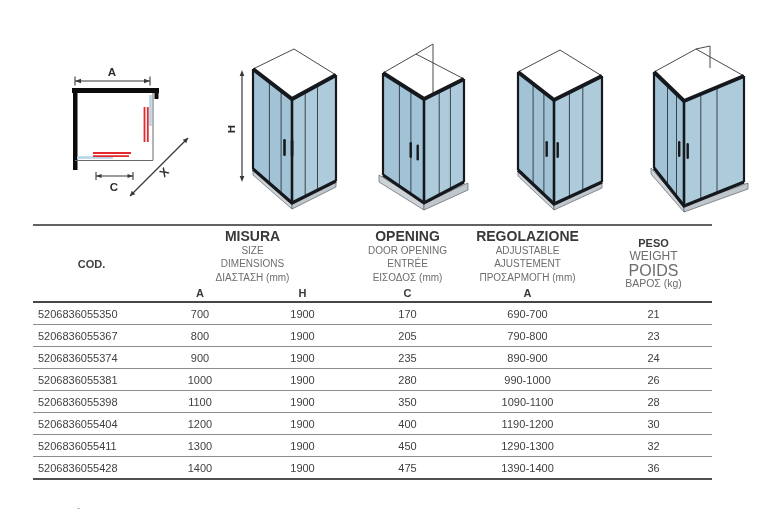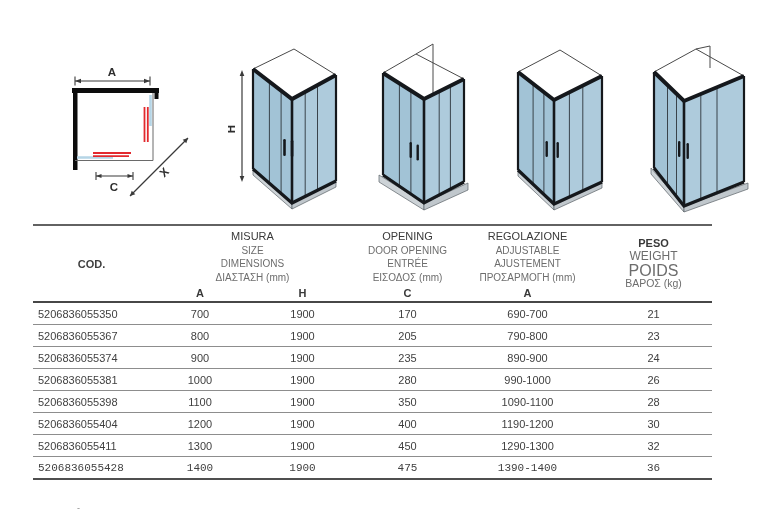--- a/index.html
+++ b/index.html
@@ -11,28 +11,28 @@
   .diag { position:absolute; }
   .dim-label { font-weight:bold; font-size:11.5px; fill:#2e2e2e; }
   
   .spec-table {
     position:absolute; left:33px; top:224px; width:679px;
     border-collapse:collapse; table-layout:fixed;
     border-top:2px solid #626262;
   }
   .spec-table td { padding:0; font-size:11px; color:#3f3f3f; text-align:center; }
   .spec-table .hstack { padding-top:4px; line-height:13.5px; vertical-align:top; }
-  .spec-table .hstack .l1 { font-weight:normal; color:#393939; font-size:11px; display:block; }
+  .spec-table .hstack .l1 { font-weight:bold; color:#393939; font-size:14px; display:block; }
   .spec-table .hstack .l2 { color:#6d6d6d; font-size:10px; display:block; }
   .spec-table .vmid { vertical-align:middle; }
   .cod-head { font-weight:bold; font-size:11.5px; color:#393939; }
   .sub-row td { height:17px; font-weight:bold; color:#393939; border-bottom:2px solid #474747; }
   .span2 { border-bottom:2px solid #474747; }
   .spec-table tbody td { height:21px; border-bottom:1.4px solid #8d8d8d; }
-  .spec-table tbody tr:last-child td { border-bottom:2.5px solid #4f4f4f;font-family:Liberation Mono, monospace; }
+  .spec-table tbody tr:last-child td { border-bottom:2.5px solid #4f4f4f; }
   .spec-table tbody td.cod-cell { text-align:left; padding-left:5px; }
   .footnote {
     position:absolute; left:77px; top:503px; font-size:9px; color:#8a8a8a;
     letter-spacing:1px;
   }
 </style>
 </head>
 <body>
 
 <div class="page">

